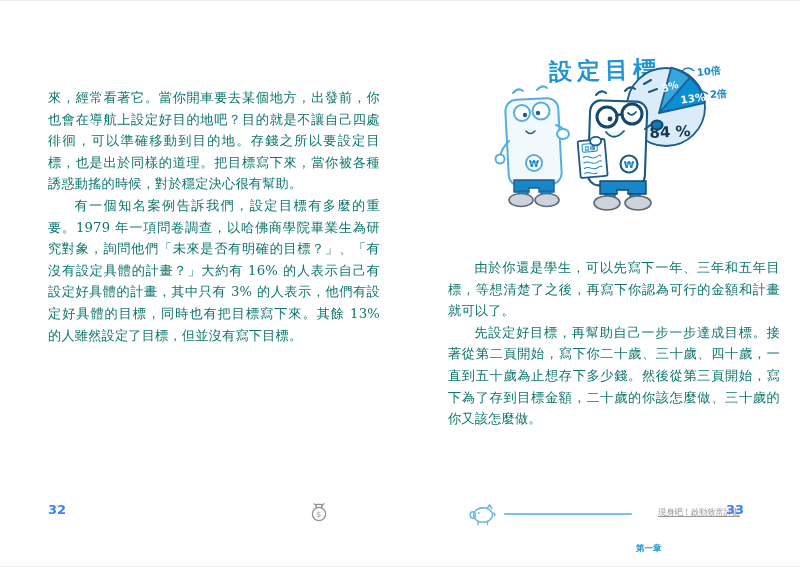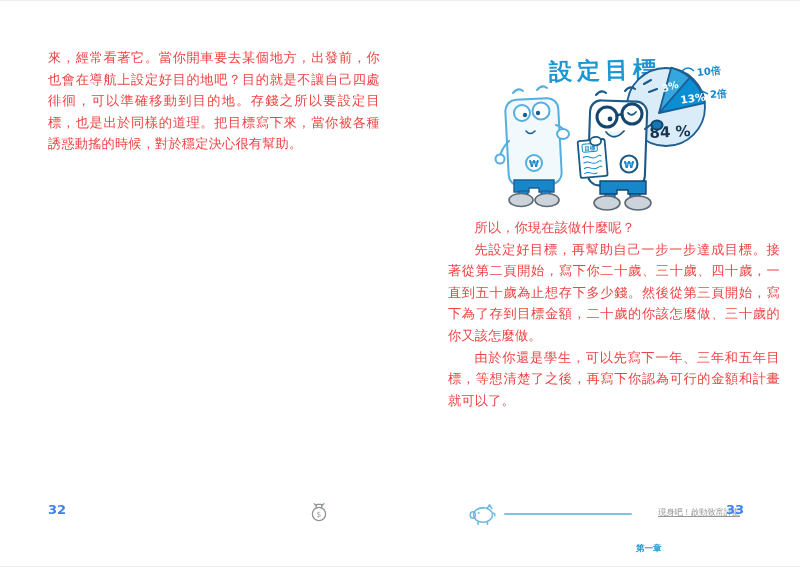--- a/index.html
+++ b/index.html
@@ -3,21 +3,21 @@
 <meta charset="utf-8">
 <style>
   html,body{margin:0;padding:0;background:#fff;}
   .spread{
     position:relative;width:800px;height:567px;background:#ffffff;overflow:hidden;
     font-family:"DejaVu Serif","Liberation Serif",serif;
     border-top:1px solid #ececec;border-bottom:1px solid #ececec;box-sizing:border-box;
   }
   .textcol{
     position:absolute;width:332px;font-size:13.2px;line-height:21.6px;
-    color:#ef4444;text-align:justify;letter-spacing:0.2px;
+    color:#0f766e;text-align:justify;letter-spacing:0.2px;margin-top:40px;
   }
   .textcol p{margin:0;text-indent:2em;}
   .textcol p.noindent{text-indent:0;}
   .left-col{left:48px;top:46px;}
   .right-col{left:448px;top:216px;}
   .page-num{position:absolute;font-size:13px;font-weight:bold;color:#3b82f6;
     font-family:"DejaVu Sans","Liberation Sans",sans-serif;}
   .pn-left{left:48px;top:501px;}
   .pn-right{left:726px;top:501px;}
   .illus-title{
@@ -35,20 +35,21 @@
     font-family:"DejaVu Sans","Liberation Sans",sans-serif;white-space:nowrap;letter-spacing:-0.3px;text-decoration:underline;}
   .icon-abs{position:absolute;}
 </style>
 </head>
 <body>
 
 <div class="spread">
 
   <div class="textcol left-col">
     <p class="noindent">來，經常看著它。當你開車要去某個地方，出發前，你也會在導航上設定好目的地吧？目的就是不讓自己四處徘徊，可以準確移動到目的地。存錢之所以要設定目標，也是出於同樣的道理。把目標寫下來，當你被各種誘惑動搖的時候，對於穩定決心很有幫助。</p>
+    <p>有一個知名案例告訴我們，設定目標有多麼的重要。1979 年一項問卷調查，以哈佛商學院畢業生為研究對象，詢問他們「未來是否有明確的目標？」、「有沒有設定具體的計畫？」大約有 16% 的人表示自己有設定好具體的計畫，其中只有 3% 的人表示，他們有設定好具體的目標，同時也有把目標寫下來。其餘 13% 的人雖然設定了目標，但並沒有寫下目標。</p>
   </div>
 
   <div class="page-num pn-left">32</div>
   <svg class="icon-abs" style="left:306px;top:498px" width="26" height="26" viewBox="0 0 26 26">
     <g stroke="#8e949a" stroke-width="1.3" fill="none" stroke-linecap="round">
       <circle cx="13" cy="15" r="6.6"></circle>
       <path d="M10.5,9 q-1,-3 0.6,-3.6 l3.8,0 q1.6,0.6 0.6,3.6"></path>
       <path d="M9.8,6.2 l-1.6,-1.4 M16.2,6.2 l1.6,-1.4"></path>
     </g>
     <text x="13" y="18" font-size="7.5" text-anchor="middle" fill="#8e949a" font-family="'DejaVu Sans',sans-serif">$</text>
@@ -125,23 +126,22 @@
         <path d="M583,156 q3.5,-2 7,0 t7,0 t4,0"></path>
         <path d="M583,161.5 q3.5,-2 7,0 t7,0 t4,0"></path>
         <path d="M583,167 q3.5,-2 7,0 t7,0 t4,0"></path>
         <path d="M583,172 q3.5,-2 7,0 t6,0"></path>
       </g>
       <ellipse cx="597" cy="140.5" rx="5.5" ry="4.2" fill="#ffffff" stroke="#1b5a86" stroke-width="1.8"></ellipse>
     </g>
   </svg>
 
   <div class="textcol right-col">
-    <p>所以，你現在該做什麼呢？</p>
+    <p>由於你還是學生，可以先寫下一年、三年和五年目標，等想清楚了之後，再寫下你認為可行的金額和計畫就可以了。</p>
     <p>先設定好目標，再幫助自己一步一步達成目標。接著從第二頁開始，寫下你二十歲、三十歲、四十歲，一直到五十歲為止想存下多少錢。然後從第三頁開始，寫下為了存到目標金額，二十歲的你該怎麼做、三十歲的你又該怎麼做。</p>
-    <p>由於你還是學生，可以先寫下一年、三年和五年目標，等想清楚了之後，再寫下你認為可行的金額和計畫就可以了。</p>
   </div>
 
   <svg class="icon-abs" style="left:466px;top:500px" width="32" height="26" viewBox="0 0 32 26">
     <g stroke="#6cb9e2" stroke-width="1.5" fill="none" stroke-linecap="round">
       <ellipse cx="17" cy="14" rx="9.5" ry="7.2"></ellipse>
       <ellipse cx="6.8" cy="14" rx="2.6" ry="3.2"></ellipse>
       <path d="M21,7.5 l2.6,-3.6 l2.2,3.8"></path>
       <path d="M12,21 l0,2.6 M21.5,21 l0,2.6"></path>
       <path d="M12.5,7.8 l5.5,-1.2"></path>
       <path d="M26.6,12.5 q3,-0.8 2,2.2"></path>

